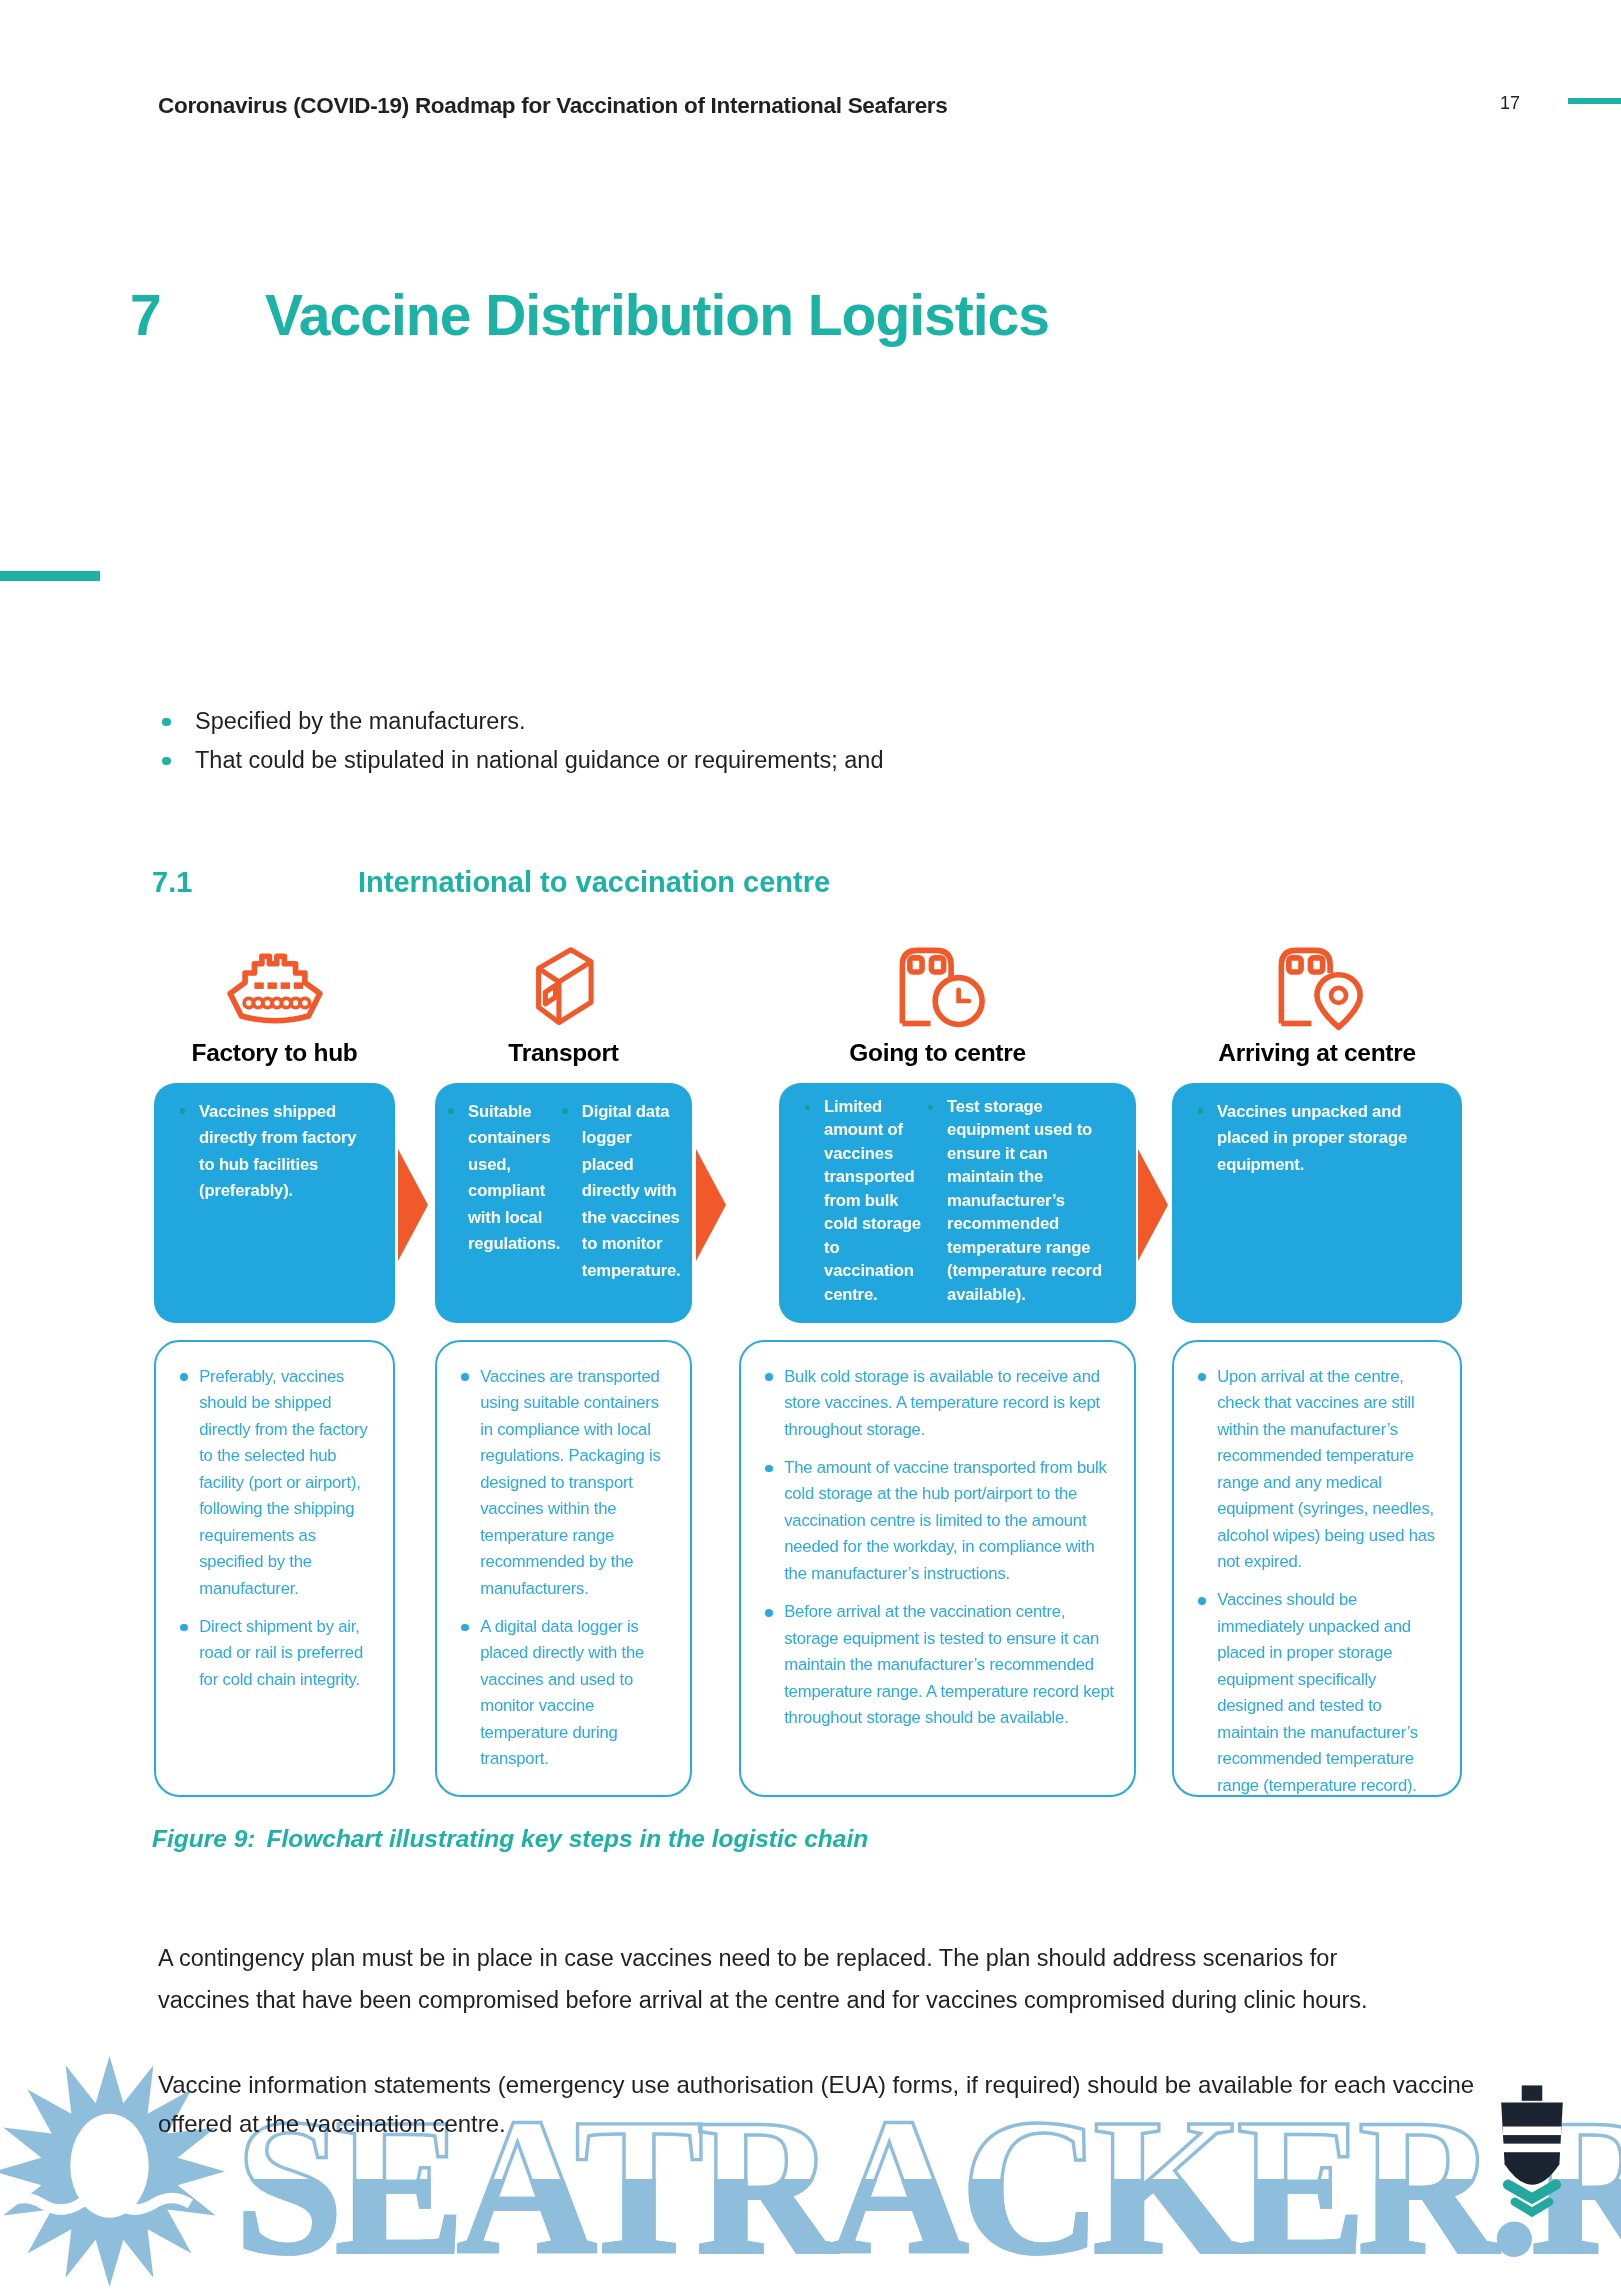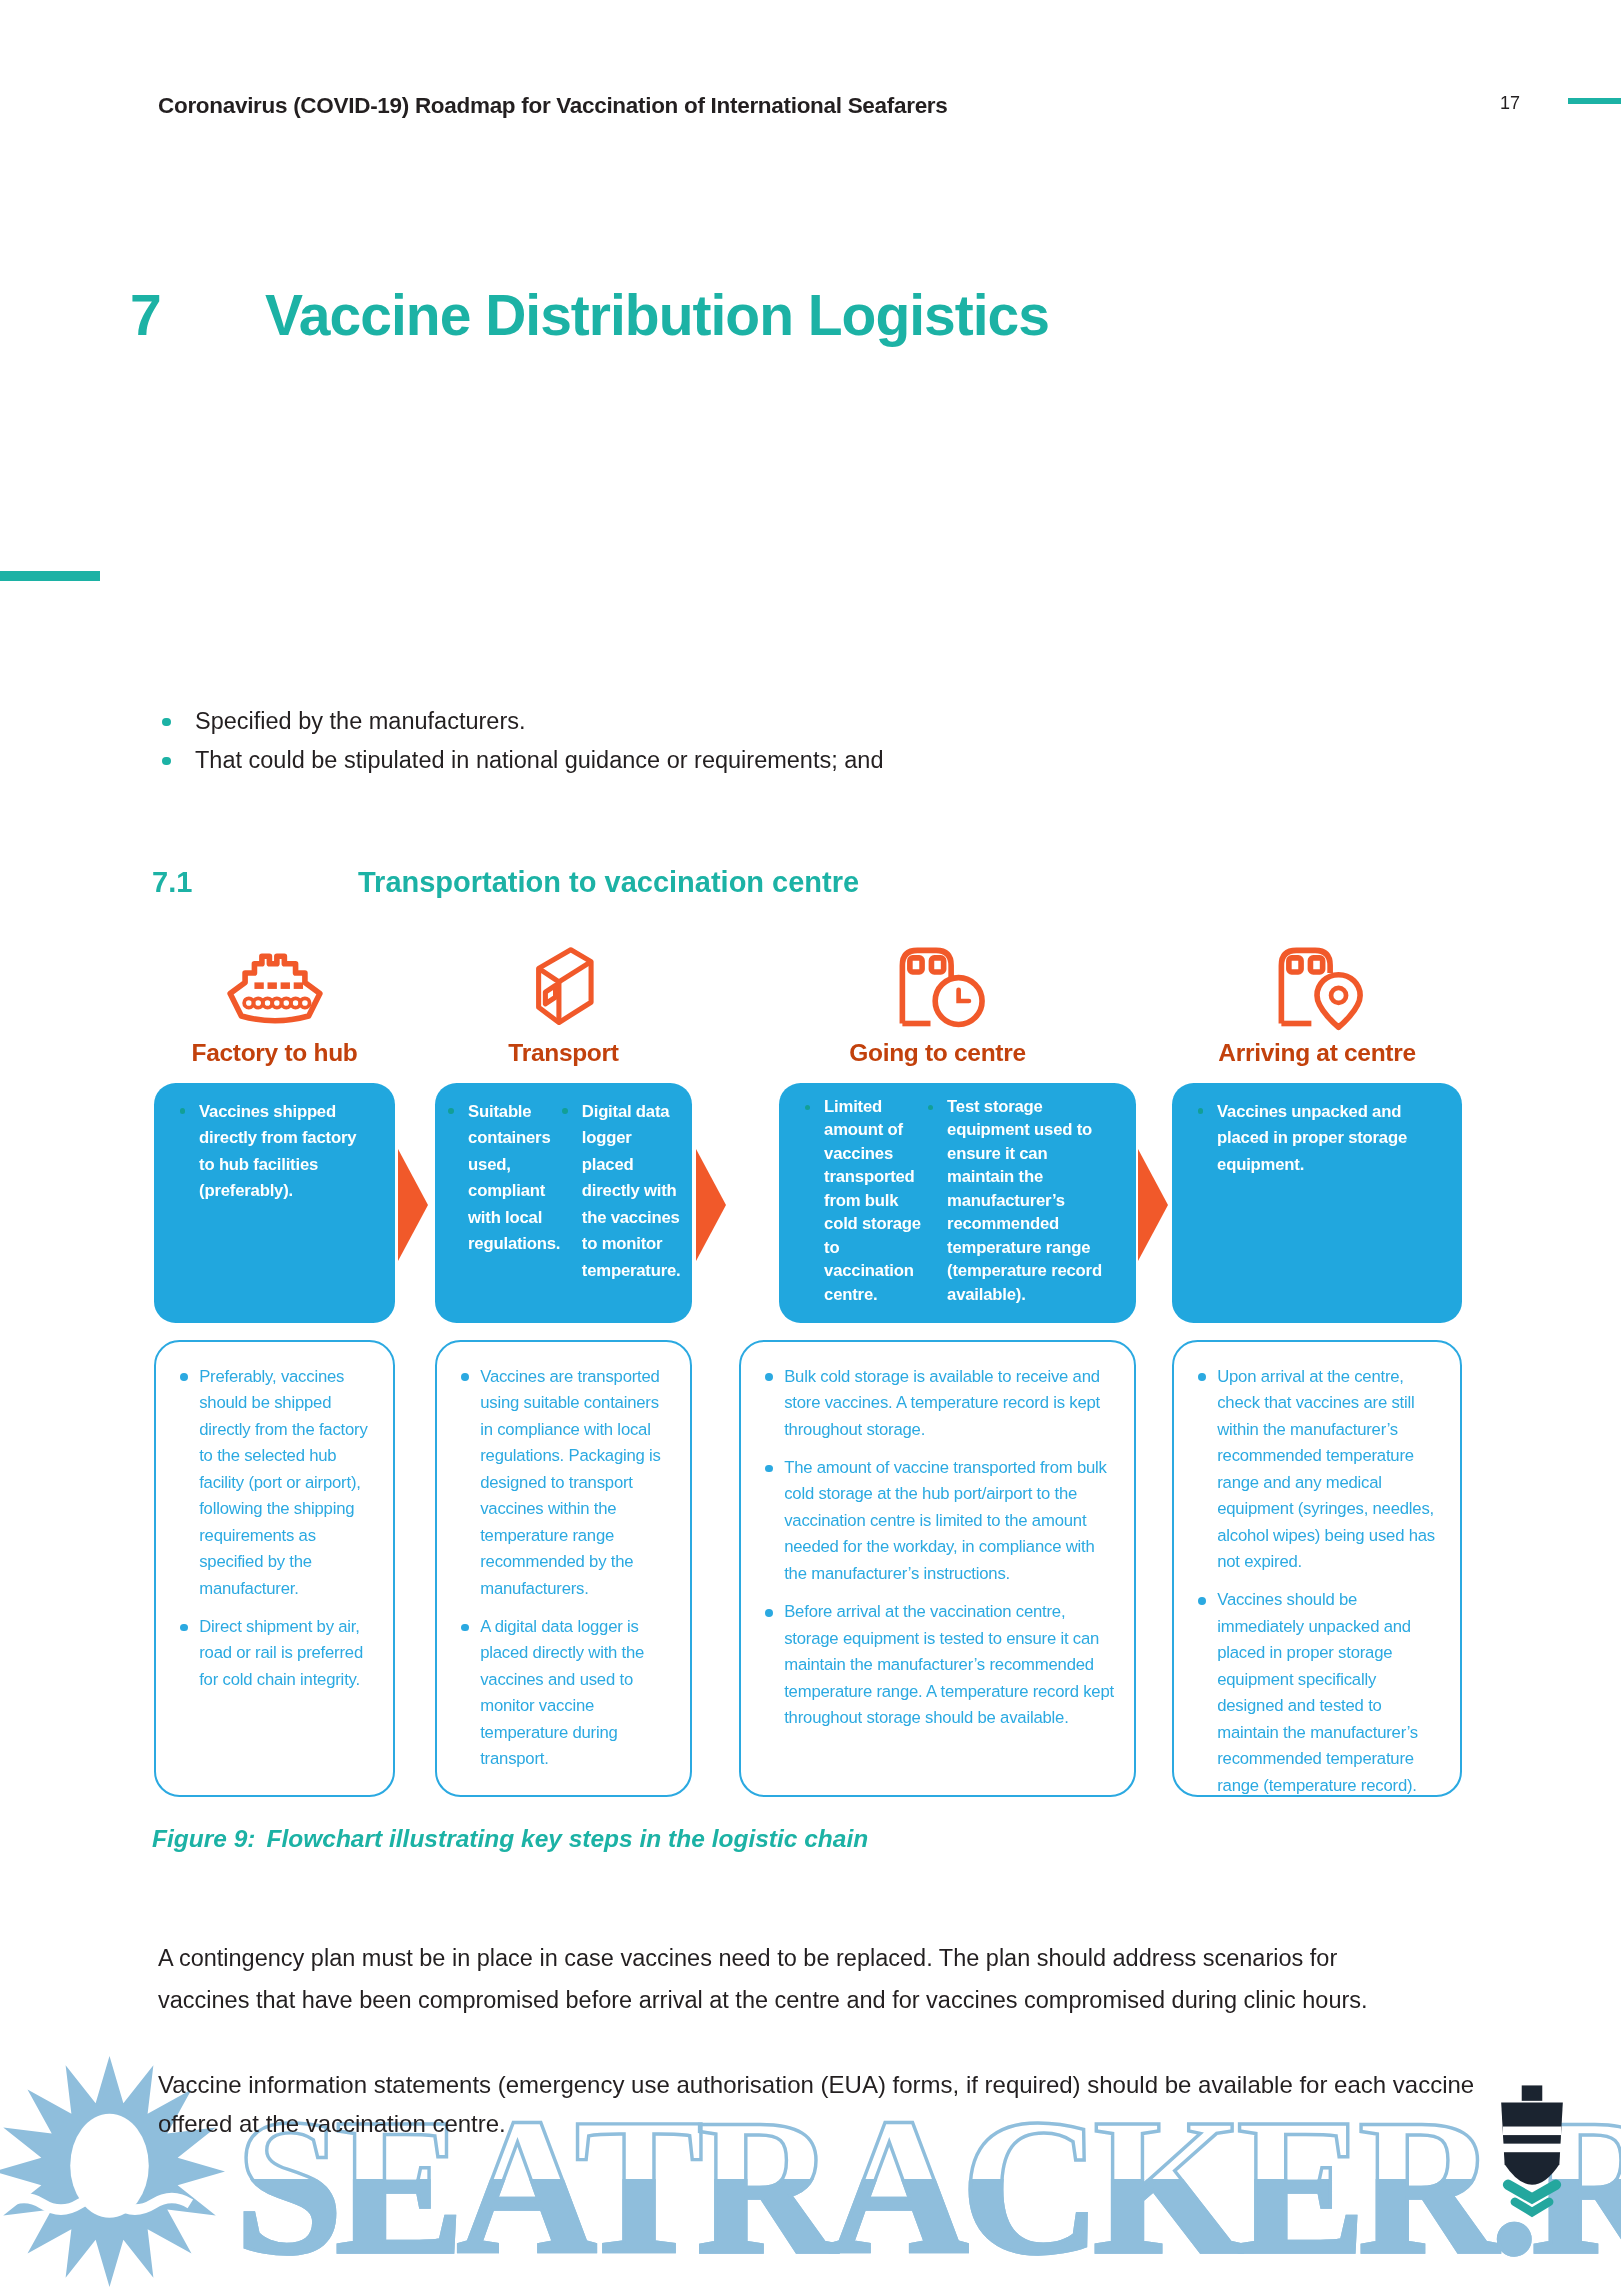--- a/index.html
+++ b/index.html
@@ -23,21 +23,21 @@
   .sub-num{position:absolute;left:152px;top:866px;font-size:29px;font-weight:bold;color:#1CB2A5;}
   .sub-title{position:absolute;left:358px;top:866px;font-size:29px;font-weight:bold;color:#1CB2A5;}
   
   .col{position:absolute;top:941px;height:863px;}
   .c1{left:154px;width:241px;}
   .c2{left:435px;width:257px;}
   .c3{left:739px;width:397px;}
   .c4{left:1172px;width:290px;}
   .icon-wrap{position:absolute;top:0;left:0;right:0;height:90px;display:flex;align-items:flex-end;justify-content:center;}
   .col-header{position:absolute;top:98px;left:-19.6px;right:-19.6px;text-align:center;
-              font-size:24.5px;font-weight:bold;color:#c2410c;letter-spacing:-0.3px;}
+              font-size:24.5px;font-weight:bold;color:#000000;letter-spacing:-0.3px;}
   .bluebox{position:absolute;top:142px;left:0;right:0;height:240px;background:#21A7DE;border-radius:21.6px;
            color:#fff;display:flex;flex-direction:row;justify-content:center;
            padding:15.7px 23.5px;box-sizing:border-box;font-weight:bold;font-size:16.7px;line-height:26.5px;letter-spacing:-0.2px;}
   .c3 .bluebox{line-height:23.5px;padding-top:11.8px;padding-bottom:11.8px;margin-left:40px;}
   .detailbox{position:absolute;top:399px;left:0;right:0;height:457px;border:2px solid #2BA9E1;border-radius:25.5px;
              padding:21.6px 17.6px 15.7px 21.6px;box-sizing:border-box;color:#2BA9E1;
              font-size:16.7px;line-height:26.5px;letter-spacing:-0.2px;background:#fff;}
   .bi{position:relative;padding-left:21.6px;margin:0 0 11.8px;}
   .bi:last-child{margin-bottom:0;}
   .c3 .bluebox .bi{margin-bottom:7.8px;}
@@ -78,21 +78,21 @@
   <div class="chap-title">Vaccine Distribution Logistics</div>
 
   <div class="accent-bar"></div>
 
   <div class="intro-bullets">
     <div class="ibull">Specified by the manufacturers.</div>
     <div class="ibull">That could be stipulated in national guidance or requirements; and</div>
   </div>
 
   <div class="sub-num">7.1</div>
-  <div class="sub-title">Transportation to vaccination centre</div>
+  <div class="sub-title">International to vaccination centre</div>
 
   <div class="col c1">
     <div class="icon-wrap">
       <svg width="116" height="86" viewBox="0 0 124 92" aria-hidden="true">
         <path d="M14 52 L30 40 L30 30 L40 30 L40 20 L48 20 L48 12 L56 12 L56 20 L64 20 L64 12 L72 12 L72 20 L84 20 L84 30 L94 30 L94 40 L110 52 L98 76 Q62 86 26 76 Z" fill="none" stroke="#F1592A" stroke-width="6" stroke-linejoin="round"></path>
         <g fill="#F1592A">
           <rect x="40" y="40" width="10" height="7"></rect>
             <rect x="54" y="40" width="10" height="7"></rect>
           <rect x="68" y="40" width="10" height="7"></rect>
             <rect x="82" y="40" width="10" height="7"></rect>

